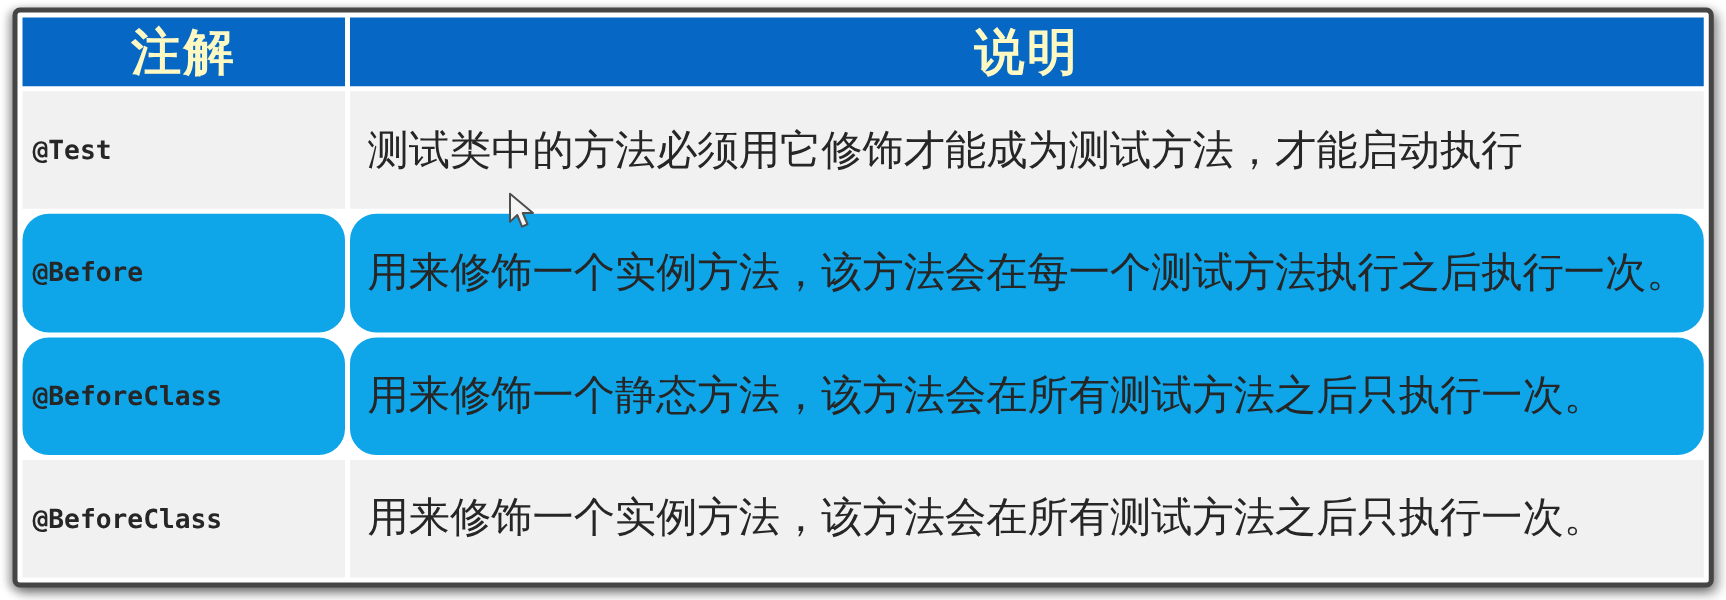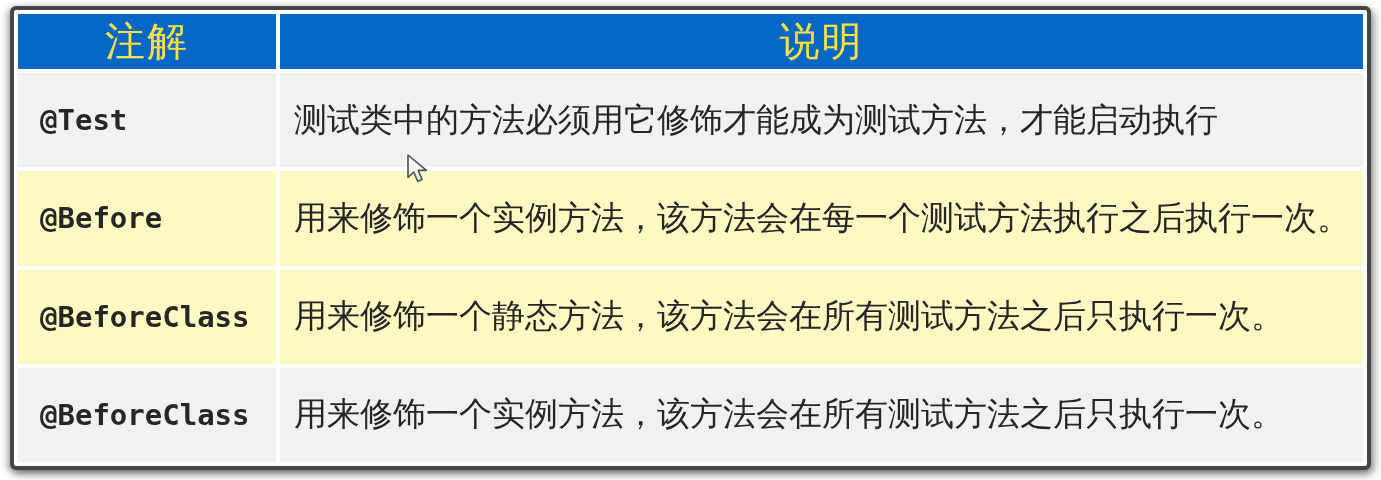--- a/index.html
+++ b/index.html
@@ -21,45 +21,45 @@
   }
   table.anno-table {
     width: 100%; height: 100%;
     border-collapse: separate;
     border-spacing: 4px;
     table-layout: fixed;
   }
   col.c-anno { width: 258px; }
   th {
     background: #0668c4;
-    color: #fde047;
+    color: #fef9c3;
     font-size: 40px;
-    font-weight: normal;
+    font-weight: bold;
     text-align: center;
     vertical-align: middle;
     letter-spacing: 2px;
   }
   td {
     vertical-align: middle;
     color: #262626;
     white-space: nowrap;
     overflow: hidden;
   }
   td.anno {
     font-family: "DejaVu Sans Mono", "Liberation Mono", monospace;
     font-weight: bold;
-    font-size: 29px;
-    padding-left: 22px;
+    font-size: 21px;
+    padding-left: 8px;
   }
   td.desc {
     font-size: 33px;
     padding-left: 14px;
   }
   tr.zebra-light td { background: #f1f1f1; }
-  tr.zebra-dark  td { background: #fef9c3; }
+  tr.zebra-dark  td { background: #0ea5e9; border-radius: 21px; }
   .cursor {
     position: absolute;
     left: 406px; top: 153px;
     width: 23px; height: 33px;
     pointer-events: none;
   }
 </style>
 </head>
 <body>
 

